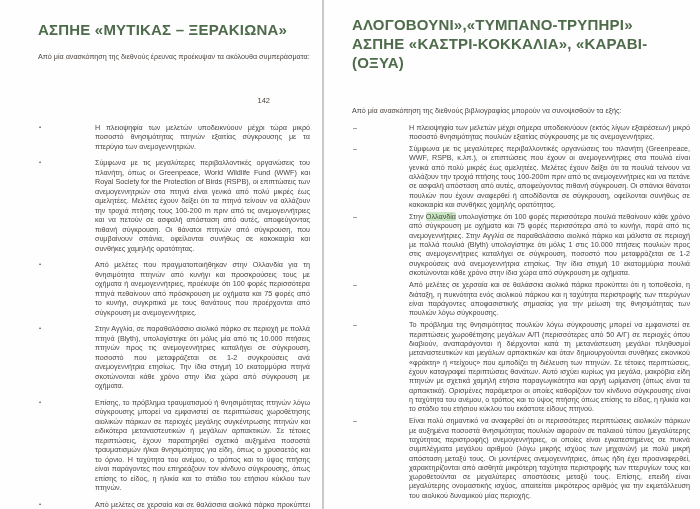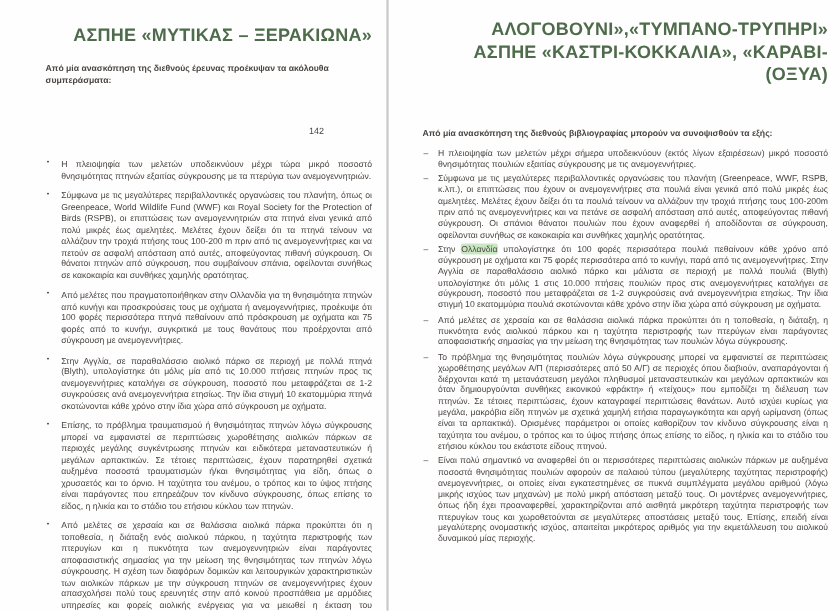--- a/index.html
+++ b/index.html
@@ -18,34 +18,33 @@
   }
   .spread { display: flex; width: 700px; height: 509px; }
   .page { background: var(--page-bg); height: 509px; overflow: hidden; }
   .page-left  { width: 322px; padding: 14px 12px 8px 38px; }
   .divider    { width: 2px; height: 509px; background: var(--divider); flex: 0 0 2px; }
   .page-right { width: 376px; padding: 10px 10px 8px 28px; }
 
   .page-title {
     color: var(--heading-green);
     font-weight: bold;
-    text-align: right;
+    text-align: left;
     font-size: 15px;
     line-height: 19px;
     letter-spacing: 0.2px;
   }
   .page-left  .page-title { margin-top: 6px; }
   .page-right .page-title { margin-top: 5px; }
 
   .intro {
     font-size: 7.2px;
     line-height: 9.5px;
     margin-top: 12px;
     color: var(--body-text);
-    font-weight: bold;
   }
   .page-left .intro  { margin-top: 13px; }
   .page-right .intro { margin-top: 34px; }
 
   .page-number {
     font-size: 7.5px;
     text-align: right;
     padding-right: 40px;
     margin-top: 34px;
   }
@@ -62,21 +61,21 @@
   }
   .page-left  ul.bullets li { margin-bottom: 7px; }
   .page-right ul.bullets li { margin-bottom: 3px; line-height: 9.3px; }
 
   .marker {
     flex: 0 0 13px;
     text-align: left;
     padding-left: 1px;
   }
   .page-left .marker { font-size: 6px; line-height: 9.5px; }
-  .btext { flex: 1; }
+  .btext { flex: 1; margin-left: 44px; }
 
   .hl {
     background: var(--highlight-green);
     border-radius: 2px;
     padding: 0 0;
   }
 </style>
 </head>
 <body>
 

